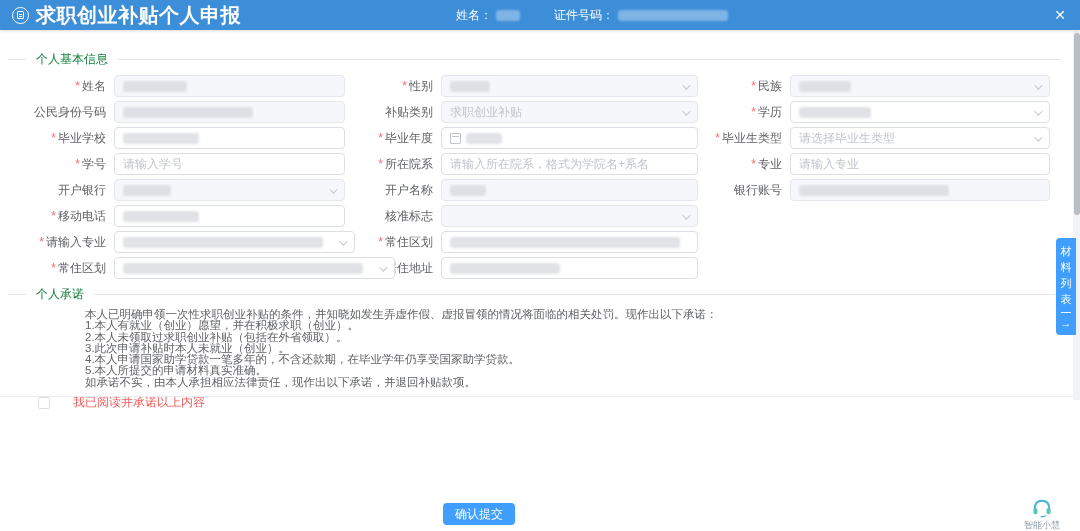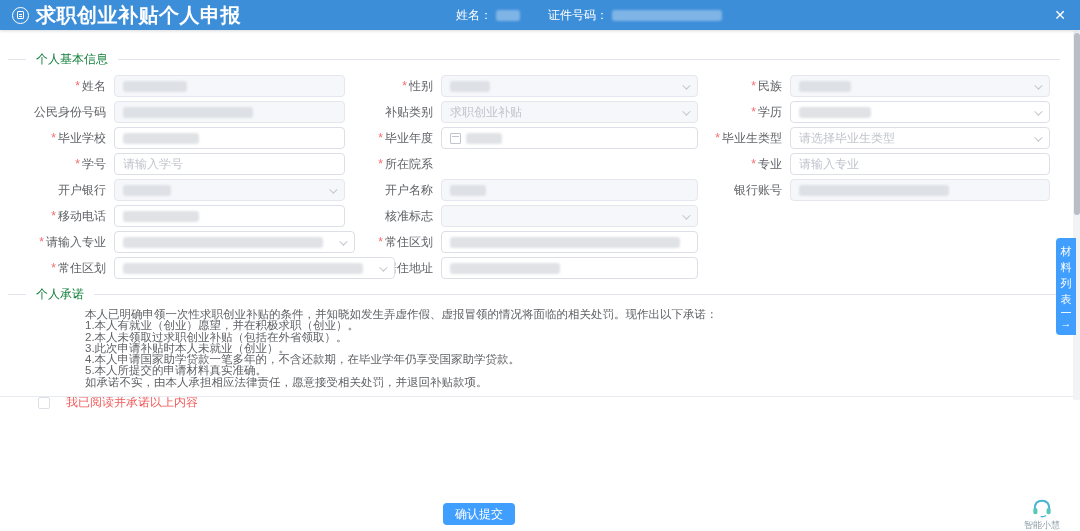--- a/index.html
+++ b/index.html
@@ -5,21 +5,21 @@
   * { margin:0; padding:0; box-sizing:border-box; }
   html,body { width:1080px; height:531px; overflow:hidden; }
   body { font-family:"Liberation Sans","DejaVu Sans",sans-serif; background:#ffffff; position:relative; font-size:12px; color:#606266; }
 
   
   .header { position:absolute; top:0; left:0; width:1080px; height:30px; background:#3d8ed9; display:flex; align-items:center; padding:0 12px; color:#fff; box-shadow:0 1px 3px rgba(0,0,0,.15); z-index:5; }
   .header .app-icon { width:17px; height:17px; border:1.5px solid #fff; border-radius:50%; display:flex; align-items:center; justify-content:center; margin-right:7px; flex:none; }
   .header .app-icon .doc { width:7px; height:8px; border:1px solid #fff; border-radius:1px; position:relative; }
   .header .app-icon .doc::before { content:""; position:absolute; left:1px; top:2px; width:3px; height:1px; background:#fff; box-shadow:0 2px 0 #fff; }
   .header .title { font-size:20px; font-weight:bold; letter-spacing:.5px; }
-  .header .uinfo { margin-left:215px; display:flex; align-items:center; font-size:12px; }
+  .header .uinfo { margin-left:215px; display:flex; align-items:center; gap:6px; font-size:12px; }
   .header .uinfo .grp { display:flex; align-items:center; gap:4px; margin-right:28px; }
   .blur { display:inline-block; height:11px; border-radius:3px; background:#d6d9de; filter:blur(1.2px); opacity:.75; }
   .blur.light { background:rgba(255,255,255,.45); }
   .close-x { position:absolute; right:14px; top:6px; font-size:14px; color:#fff; cursor:pointer; line-height:18px; }
 
   
   .sb-track { position:absolute; right:0; top:31px; width:7px; height:369px; background:#f1f3f5; z-index:4; }
   .sb-thumb { position:absolute; right:0.5px; top:2px; width:6px; height:182px; background:#b9bec6; border-radius:3px; }
 
   
@@ -46,21 +46,21 @@
   .cal-ico::before { content:""; position:absolute; left:1px; top:2px; right:1px; height:1px; background:#c0c4cc; }
 
   
   .w24{width:24px} .w36{width:36px} .w40{width:40px} .w48{width:48px} .w52{width:52px} .w64{width:64px}
   .w72{width:72px} .w76{width:76px} .w110{width:110px} .w130{width:130px} .w150{width:150px}
   .w200{width:200px} .w230{width:230px} .w240{width:240px}
 
   
   .commit { margin:8px 20px 0 38px; font-size:11.5px; color:#606266; line-height:11.3px; }
   .commit .line { margin-bottom:0; height:11.3px; white-space:nowrap; overflow:hidden;margin-left:47px; }
-  .agree-row { display:flex; align-items:center; gap:16px; margin:6px 0 0 38px; }
+  .agree-row { display:flex; align-items:center; gap:23px; margin:6px 0 0 38px; }
   .chkbox { width:12px; height:12px; border:1px solid #dcdfe6; border-radius:2px; background:#fff; flex:none; cursor:pointer; }
   .agree-txt { color:#f25a5a; font-size:12px; }
 
   .divider { position:absolute; left:0; right:0; top:396px; height:1px; background:#e8ebf0; }
 
   
   .side-tab { position:absolute; right:4px; top:238px; width:20px; background:#409eff; color:#fff; border-radius:4px 0 0 4px; padding:7px 0 6px; display:flex; flex-direction:column; align-items:center; gap:3px; cursor:pointer; z-index:6; }
   .side-tab .ch { font-size:11px; line-height:13px; }
   .side-tab .bar { width:10px; height:1px; background:rgba(255,255,255,.9); margin:3px 0 1px; }
   .side-tab .arr { font-size:11px; }
@@ -200,20 +200,23 @@
       </span>
     <div class="ctl">
         <input placeholder="请输入学号" style="">
       </div>
   </div>
   <div class="cell c2">
     <span class="lbl">
         <span class="req">*</span>
         <span>所在院系</span>
       </span>
+    <div class="ctl">
+        <input placeholder="请输入所在院系，格式为学院名+系名" style="">
+      </div>
   </div>
   <div class="cell c3">
     <span class="lbl">
         <span class="req">*</span>
         <span>专业</span>
       </span>
     <div class="ctl">
         <input placeholder="请输入专业" style="">
       </div>
   </div>
@@ -313,21 +316,21 @@
   <span class="ln post"></span>
 </div>
 
 <div class="commit">
   <div class="line">本人已明确申领一次性求职创业补贴的条件，并知晓如发生弄虚作假、虚报冒领的情况将面临的相关处罚。现作出以下承诺：</div>
   <div class="line">1.本人有就业（创业）愿望，并在积极求职（创业）。</div>
   <div class="line">2.本人未领取过求职创业补贴（包括在外省领取）。</div>
   <div class="line">3.此次申请补贴时本人未就业（创业）。</div>
   <div class="line">4.本人申请国家助学贷款一笔多年的，不含还款期，在毕业学年仍享受国家助学贷款。</div>
   <div class="line">5.本人所提交的申请材料真实准确。</div>
-  <div class="line">如承诺不实，由本人承担相应法律责任，愿意接受相关处罚，并退回补贴款项。</div>
+  <div class="line">如承诺不实，由本人承担相应法律责任，现作出以下承诺，并退回补贴款项。</div>
 </div>
 
 <div class="agree-row">
   <span class="chkbox"></span>
   <span class="agree-txt">我已阅读并承诺以上内容</span>
 </div>
 
 <div class="divider"></div>
 
 <div class="side-tab">

